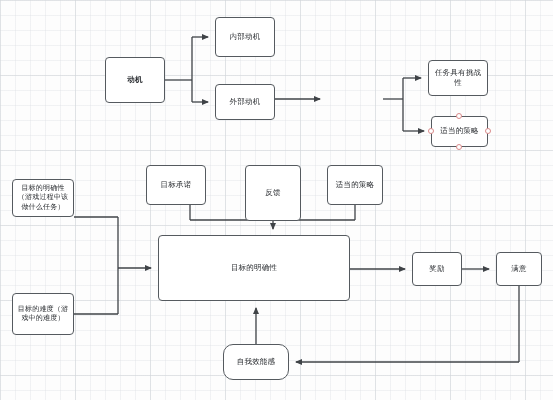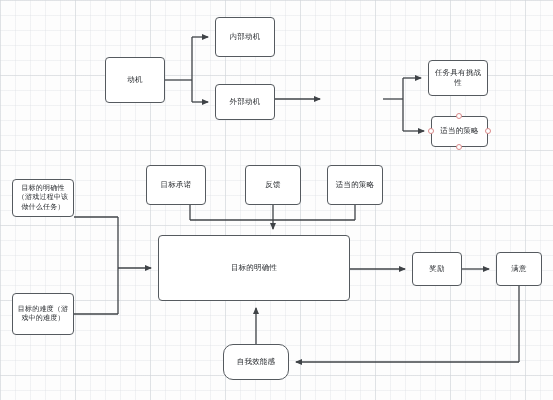--- a/index.html
+++ b/index.html
@@ -89,36 +89,36 @@
       <path d="M350,269 L405,269" marker-end="url(#ah)"></path>
       <path d="M462,269 L489,269" marker-end="url(#ah)"></path>
 
       <path d="M519,286 L519,362"></path>
       <path d="M519,362 L296,362" marker-end="url(#ah)"></path>
 
       <path d="M256,344 L256,308" marker-end="url(#ah)"></path>
     </g>
   </svg>
 
-  <div class="node" style="left:105px;top:57px;width:60px;height:46px;">动机</div>
+  <div class="node" style="left:105px;top:57px;width:60px;height:46px;font-weight:bold;">动机</div>
   <div class="node" style="left:215px;top:17px;width:60px;height:40px;">内部动机</div>
   <div class="node" style="left:215px;top:84px;width:60px;height:36px;">外部动机</div>
   <div class="node" style="left:428px;top:60px;width:60px;height:36px;">任务具有挑战性</div>
 
   <div class="node selected" style="left:431px;top:116px;width:57px;height:31px;">适当的策略</div>
   <div class="handle" style="left:456px;top:113px;"></div>
   <div class="handle" style="left:485px;top:128px;"></div>
   <div class="handle" style="left:456px;top:144px;"></div>
   <div class="handle" style="left:428px;top:128px;"></div>
 
   <div class="node small" style="left:12px;top:179px;width:62px;height:38px;">目标的明确性（游戏过程中该做什么任务）</div>
   <div class="node small" style="left:12px;top:293px;width:62px;height:42px;">目标的难度（游戏中的难度）</div>
 
   <div class="node" style="left:146px;top:165px;width:60px;height:40px;">目标承诺</div>
-  <div class="node" style="left:245px;top:165px;width:56px;height:40px;">反馈</div>
+  <div class="node" style="left:245px;top:165px;width:56px;height:56px;">反馈</div>
   <div class="node" style="left:327px;top:165px;width:56px;height:40px;">适当的策略</div>
 
   <div class="node" style="left:158px;top:235px;width:192px;height:66px;">目标的明确性</div>
 
   <div class="node" style="left:412px;top:252px;width:50px;height:34px;">奖励</div>
   <div class="node" style="left:496px;top:252px;width:46px;height:34px;font-family:Liberation Serif, serif;">满意</div>
   <div class="node" style="left:223px;top:344px;width:66px;height:36px;border-radius:10px;">自我效能感</div>
 
 </div>
 

